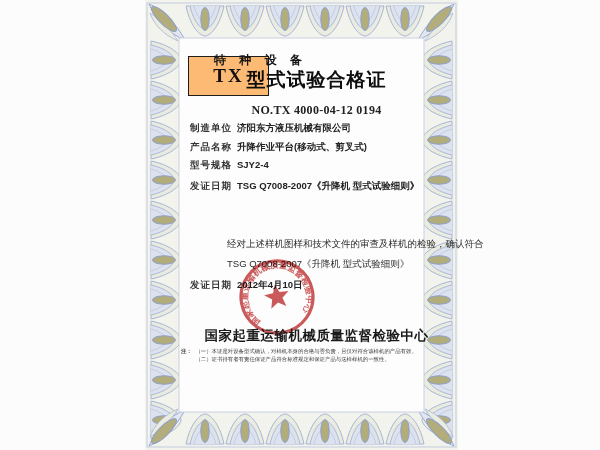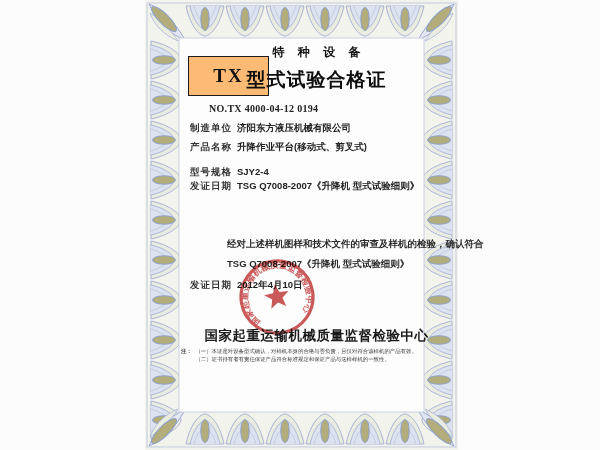--- a/index.html
+++ b/index.html
@@ -5,37 +5,37 @@
   html,body{margin:0;padding:0;}
   body{font-family:"Liberation Sans","DejaVu Sans",sans-serif;background:#ffffff;}
   .stage{position:relative;width:600px;height:450px;background:#fcfcfd;overflow:hidden;}
   .cert{position:absolute;left:145px;top:0;width:313px;height:450px;background:#fefefe;}
   .border-svg{position:absolute;left:0;top:0;width:313px;height:450px;}
 
   .tx-box{position:absolute;left:43px;top:56px;width:79px;height:38px;border:1.5px solid #1c1c1c;
           display:flex;align-items:center;justify-content:center;background:#fdba74;}
   .tx-box span{font-family:"Liberation Serif","DejaVu Serif",serif;font-weight:bold;font-size:19px;letter-spacing:2px;color:#111;}
 
-  .hdr-small{position:absolute;left:64px;top:44px;width:215px;text-align:center;
+  .hdr-small{position:absolute;left:64px;top:52px;width:215px;text-align:left;
              font-size:12px;font-weight:bold;color:#151515;letter-spacing:5px;padding-left:5px;box-sizing:border-box;}
   .hdr-title{position:absolute;left:54px;top:67px;width:235px;text-align:center;
              font-size:19px;font-weight:bold;color:#0e0e0e;letter-spacing:1px;}
-  .cert-no{position:absolute;left:64px;top:103px;width:215px;
-           font-family:"Liberation Serif","DejaVu Serif",serif;font-size:10px;font-weight:bold;color:#222;letter-spacing:0.3px;}
+  .cert-no{position:absolute;left:64px;top:103px;width:215px;text-align:center;
+           font-family:"Liberation Serif","DejaVu Serif",serif;font-size:12px;font-weight:bold;color:#222;letter-spacing:0.3px;}
 
   .row{position:absolute;left:45px;display:flex;font-size:9.5px;color:#2a2a2a;white-space:nowrap;}
   .row .lbl{width:41px;letter-spacing:1px;font-weight:600;flex:none;color:#333;}
   .row .val{margin-left:6px;font-weight:600;color:#222;}
   .r-manufacturer{top:122px}
   .r-product{top:141px}
-  .r-model{top:166px}
+  .r-model{top:159px}
   .r-basis{top:180px}
   .r-drawing{top:198px}
   .r-coverage{top:217px}
-  .cont{position:absolute;left:82px;font-size:9.5px;font-weight:700;color:#2a2a2a;white-space:nowrap;}
+  .cont{position:absolute;left:82px;font-size:9.5px;font-weight:400;color:#2a2a2a;white-space:nowrap;}
   .c-line2{top:238px}
   .c-line3{top:258px}
   .r-issue{top:279px}
 
   .stamp{position:absolute;left:92px;top:257px;width:80px;height:80px;mix-blend-mode:multiply;}
 
   .authority{position:absolute;left:44px;top:327px;width:255px;text-align:center;
              font-size:13.5px;font-weight:bold;color:#1a1a1a;letter-spacing:0.5px;white-space:nowrap;}
 
   .notes{position:absolute;left:36px;top:347px;width:400px;display:flex;

